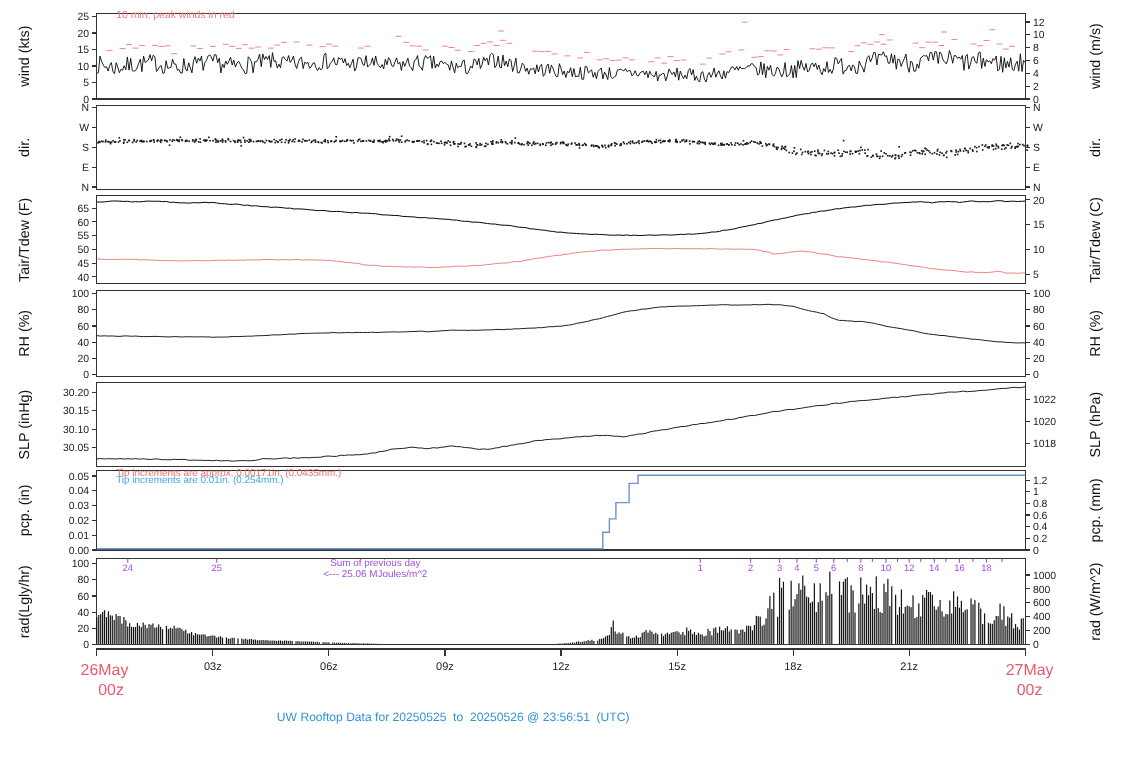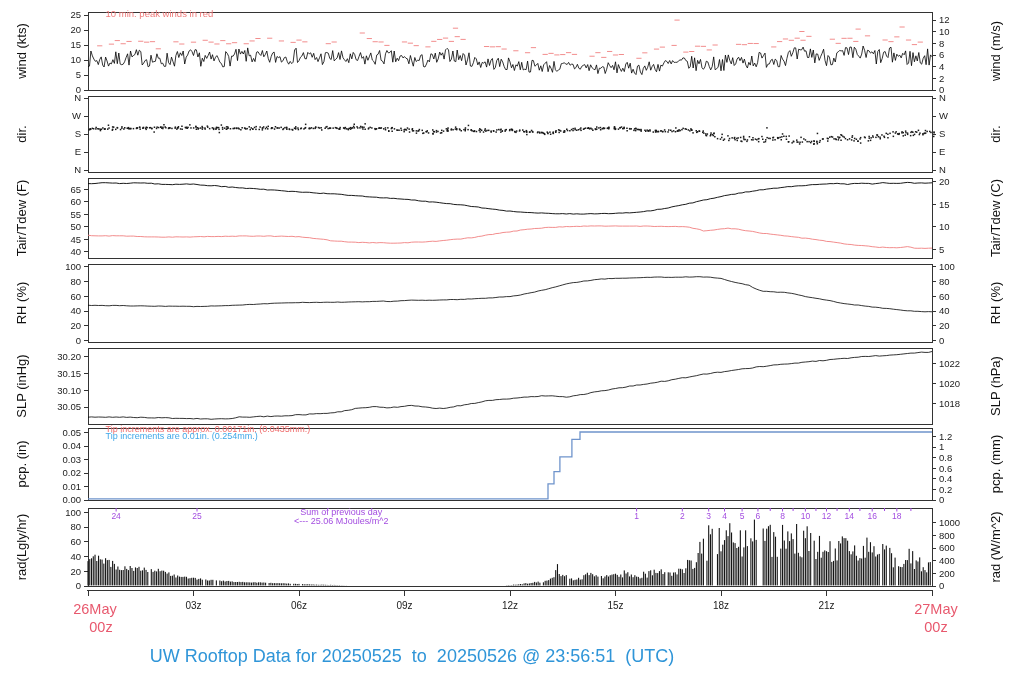--- a/index.html
+++ b/index.html
@@ -1,20 +1,20 @@
 <!DOCTYPE html>
 <html><head>
 <meta charset="utf-8">
 <style>
   html,body{margin:0;padding:0;background:#fff;}
   .page{position:relative;width:1024px;height:700px;background:#ffffff;overflow:hidden;
         font-family:"Liberation Sans",sans-serif;}
   #plot{position:absolute;left:0;top:0;}
   .title{position:absolute;left:0;top:646px;width:824px;text-align:center;
-         font-size:18px;color:#2f95d8;white-space:pre;}
+         font-size:11px;color:#2f95d8;white-space:pre;}
 </style>
 </head>
 <body>
 
 <div class="page">
   <svg id="plot" width="1024" height="700" viewBox="0 0 1024 700">
       <g>
         <rect x="88" y="12" width="844" height="78" fill="none" stroke="#333333" stroke-width="1" shape-rendering="crispEdges"></rect>
         <line x1="84" x2="88" y1="90" y2="90" stroke="#333333" shape-rendering="crispEdges"></line>
         <text x="81" y="93.3" font-size="9.5" fill="#222" text-anchor="end" font-family="&quot;Liberation Sans&quot;, sans-serif">0</text>

